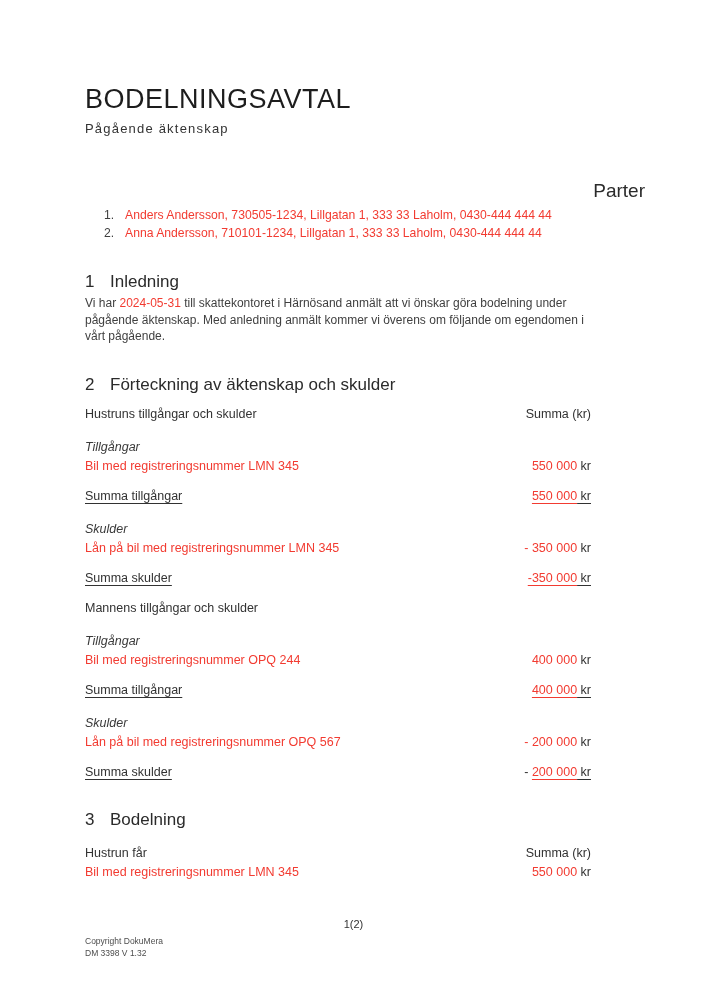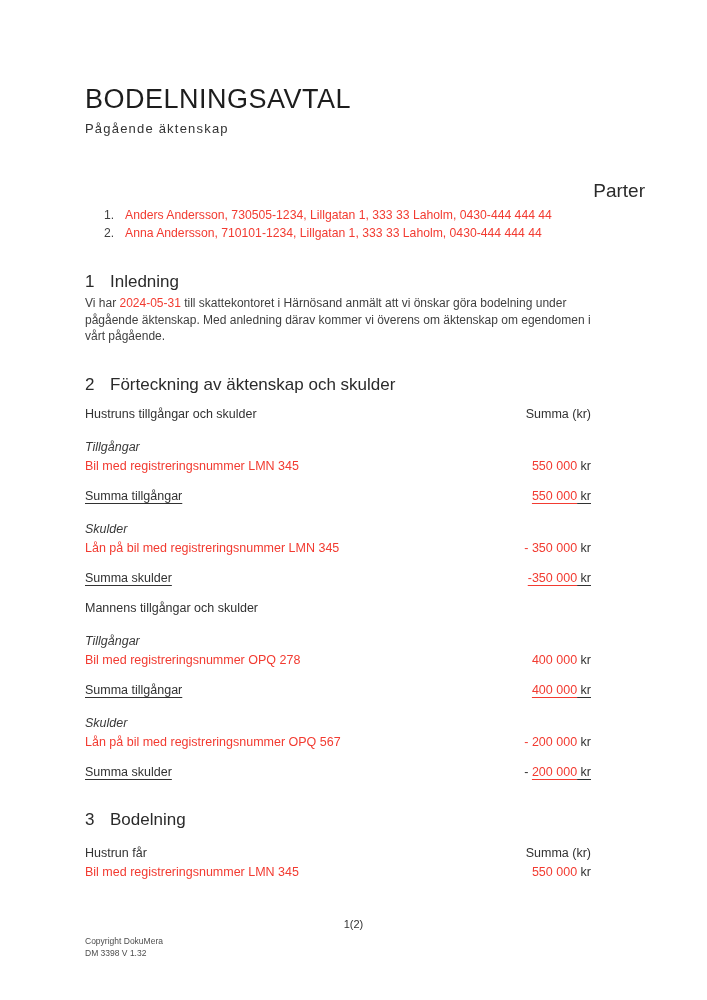--- a/index.html
+++ b/index.html
@@ -98,21 +98,21 @@
       <div class="party-row">
           <span class="party-num">2.</span>
           <span class="party-text">Anna Andersson, 710101-1234, Lillgatan 1, 333 33 Laholm, 0430-444 444 44</span>
         </div>
     </div>
 
     <div class="sec-heading mt-h1"><span class="h-num">1</span><span>Inledning</span></div>
 
     <div class="intro">
       <div class="intro-line"><span>Vi har </span><span class="red">2024-05-31</span><span> till skattekontoret i Härnösand anmält att vi önskar göra bodelning under</span></div>
-      <div class="intro-line">pågående äktenskap. Med anledning därav kommer vi överens om äktenskap om egendomen i</div>
+      <div class="intro-line">pågående äktenskap. Med anledning anmält kommer vi överens om följande om egendomen i</div>
       <div class="intro-line">vårt pågående.</div>
     </div>
 
     <div class="sec-heading mt-h2"><span class="h-num">2</span><span>Förteckning av äktenskap och skulder</span></div>
 
     <div class="row thead">
       <span class="cell-l">Hustruns tillgångar och skulder</span>
       <span class="cell-r">Summa (kr)</span>
     </div>
 
@@ -146,21 +146,21 @@
 
     <div class="row thead-b">
       <span class="cell-l">Mannens tillgångar och skulder</span>
     </div>
 
     <div class="row lbl">
         <span class="cell-l">Tillgångar</span>
       </div>
 
     <div class="row entry">
-      <span class="cell-l">Bil med registreringsnummer OPQ 278</span>
+      <span class="cell-l">Bil med registreringsnummer OPQ 244</span>
       <span class="cell-r"><span class="amt">400 000</span><span class="unit"> kr</span></span>
     </div>
 
     <div class="row sum">
       <span class="cell-l">Summa tillgångar</span>
       <span class="cell-r"><span class="amt">400 000</span><span class="unit"> kr</span></span>
     </div>
 
     <div class="row lbl">
         <span class="cell-l">Skulder</span>

